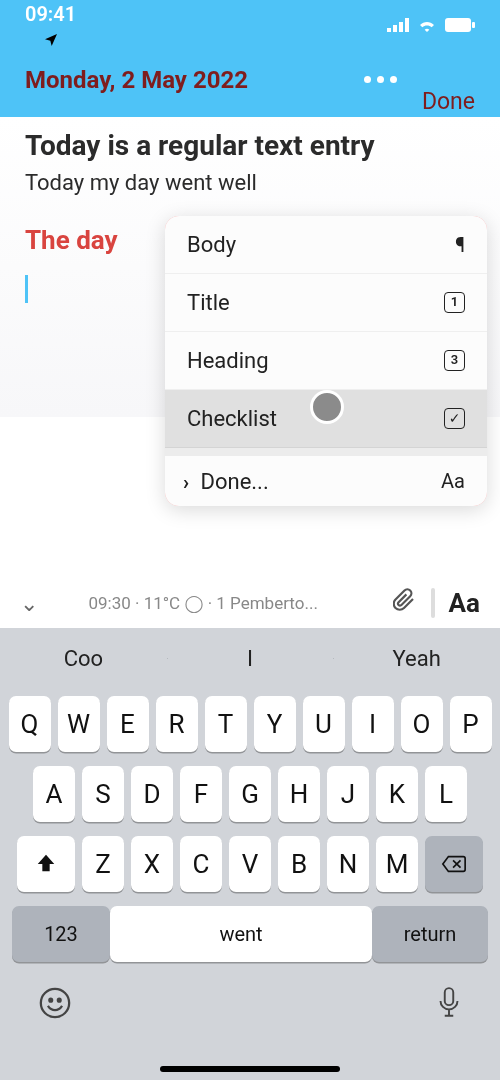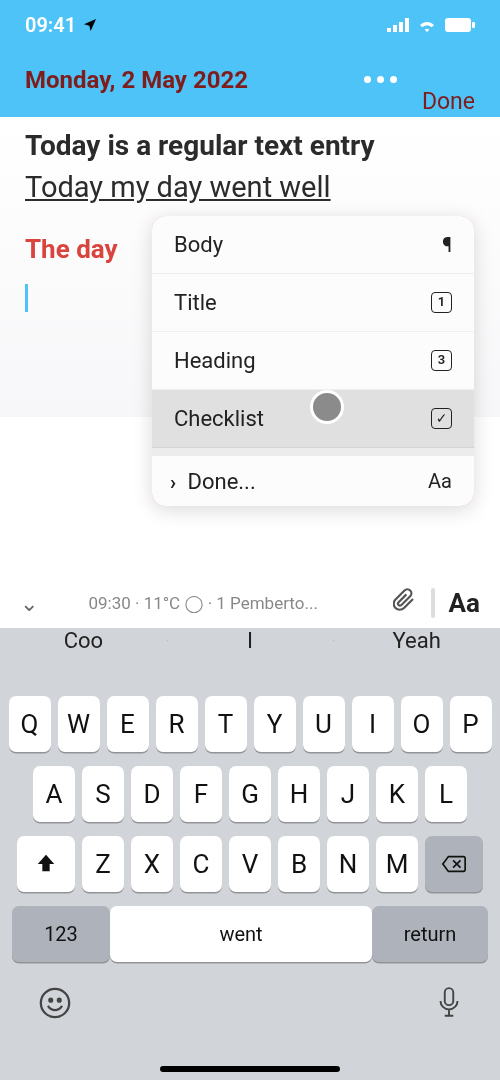--- a/index.html
+++ b/index.html
@@ -1,52 +1,52 @@
 <!DOCTYPE html>
 <html><head>
 <meta charset="utf-8">
 <style>
   * { margin: 0; padding: 0; box-sizing: border-box; font-family: -apple-system, BlinkMacSystemFont, "Segoe UI", Roboto, Helvetica, Arial, sans-serif; }
   body { width: 500px; height: 1080px; background: #fff; overflow: hidden; position: relative; }
 
   .status-bar { height: 50px; background: #4EC3F7; display: flex; justify-content: space-between; align-items: center; padding: 0 25px; color: #fff; font-weight: 600; font-size: 20px; }
-  .status-left { display: flex; align-items: center; gap: 6px; }
+  .status-left { display: flex; align-items: center; gap: 6px; flex-direction: column; }
   .status-right { display: flex; align-items: center; gap: 8px; }
   .status-right svg { fill: #fff; }
 
   .header { height: 67px; background: #4EC3F7; display: flex; justify-content: space-between; align-items: center; padding: 0 25px 8px 25px; color: #7f1d1d; }
   .header-date { font-size: 24px; font-weight: 700; }
   .header-actions { display: flex; align-items: center; gap: 25px; }
   .dots { display: flex; gap: 6px; }
   .dots span { width: 7px; height: 7px; background: #fff; border-radius: 50%; }
   .done { font-size: 23px; font-weight: 400; margin-top: 44px; }
 
   .content { padding: 12px 25px 0 25px; background: linear-gradient(#fff, #f7f7f9); position: relative; height: 300px; }
   .title { font-size: 28px; font-weight: 700; color: #2b2b2b; margin-bottom: 8px; }
-  .body-text { font-size: 29px; color: #2b2b2b; margin-bottom: 30px; text-decoration: underline; }
+  .body-text { font-size: 22px; color: #2b2b2b; margin-bottom: 30px; }
   .red-text { font-size: 26px; font-weight: 700; color: #d9443f; margin-bottom: 20px; }
   .cursor { width: 3px; height: 28px; background: #4EC3F7; }
 
-  .format-menu { position: absolute; top: 216px; left: 152px; width: 322px; background: #fca5a5; border-radius: 14px; box-shadow: 0 4px 20px rgba(0,0,0,0.15); overflow: hidden; z-index: 10; }
+  .format-menu { position: absolute; top: 216px; left: 165px; width: 322px; background: #fca5a5; border-radius: 14px; box-shadow: 0 4px 20px rgba(0,0,0,0.15); overflow: hidden; z-index: 10; }
   .menu-item { height: 58px; display: flex; align-items: center; justify-content: space-between; padding: 0 22px; font-size: 22px; color: #222; border-bottom: 1px solid rgba(0,0,0,0.05); background: #fcfcfc; position: relative; }
   .menu-item.highlighted { background: #e0e0e0; }
   .menu-item .right-icon { font-size: 20px; color: #222; }
   .menu-item.more { border-top: 8px solid #ececec; border-bottom: none; padding-left: 18px; }
   .menu-item.more .chev { font-size: 20px; font-weight: 700; margin-right: 6px; }
   .touch-ind { position: absolute; width: 34px; height: 34px; border-radius: 50%; background: #8b8b8b; border: 3px solid #fff; left: 310px; top: 390px; z-index: 20; }
 
   .toolbar { position: absolute; top: 578px; left: 0; right: 0; height: 50px; display: flex; align-items: center; padding: 0 20px; gap: 14px; color: #888; font-size: 18px; }
   .toolbar .chev-down { font-size: 22px; color: #666; }
   .toolbar .info { flex: 1; white-space: nowrap; overflow: hidden; text-overflow: ellipsis; font-size: 17px; margin-left: 36px; }
   .toolbar .attach { font-size: 26px; color: #666; }
   .toolbar .aa { font-size: 26px; font-weight: 700; color: #222; }
   .vbar { width: 4px; height: 30px; background: #ddd; border-radius: 2px; }
 
   .keyboard { position: absolute; bottom: 0; left: 0; right: 0; height: 452px; background: #d1d4d9; }
-  .suggestions { height: 60px; display: flex; align-items: flex-start; }
+  .suggestions { height: 60px; display: flex; align-items: center; }
   .sugg { flex: 1; text-align: center; font-size: 22px; color: #222; position: relative; }
   .sugg + .sugg::before { content: ""; position: absolute; left: 0; top: 12px; bottom: 12px; width: 1px; background: #b5b9be; }
 
   .key-rows { padding: 8px 6px 0 6px; }
   .key-row { display: flex; justify-content: center; gap: 7px; margin-bottom: 14px; }
   .key { background: #fff; border-radius: 7px; box-shadow: 0 1.5px 0 rgba(0,0,0,0.3); height: 56px; display: flex; align-items: center; justify-content: center; font-size: 26px; color: #111; }
   .key.letter { width: 42px; }
   .key.wide { width: 58px; background: #aeb3bb; }
   .key.shift { width: 58px; background: #fff; }
   .key.space { flex: 1; font-size: 20px; }

